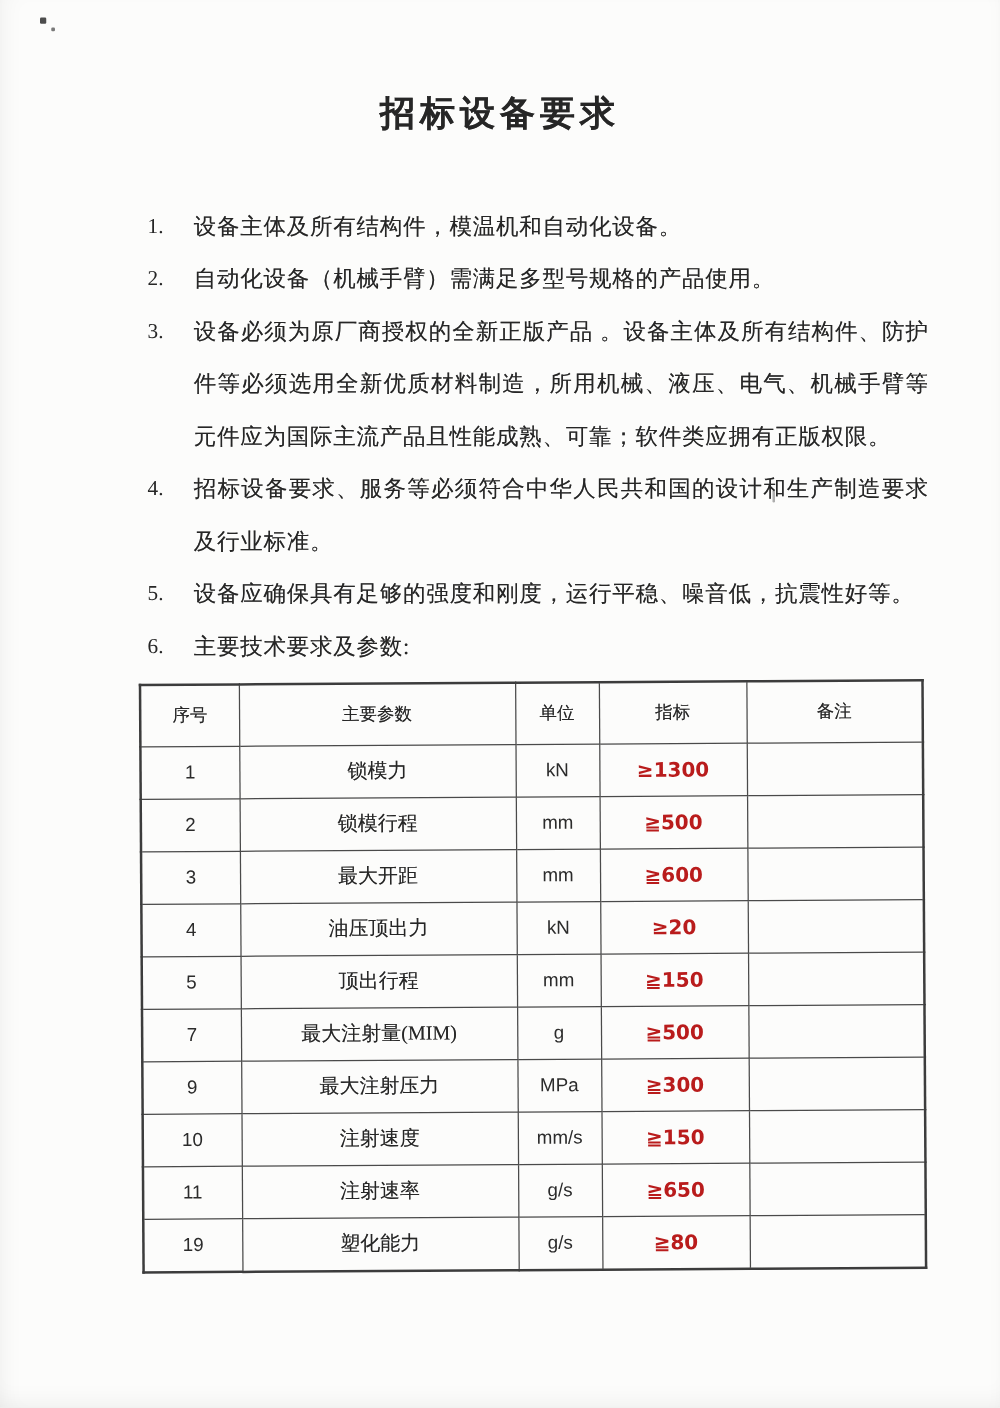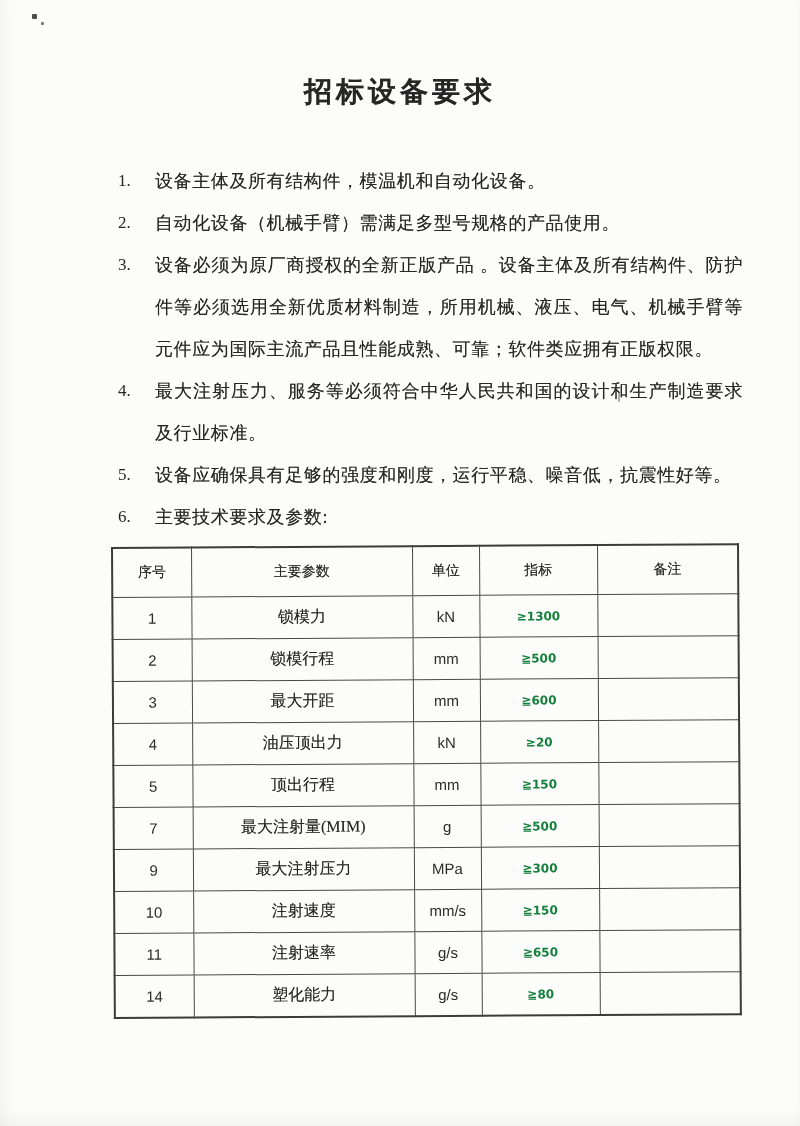--- a/index.html
+++ b/index.html
@@ -83,21 +83,21 @@
   td.cell-no, td.cell-unit {
     font-family: "Liberation Sans", "DejaVu Sans", sans-serif;
     font-size: 15px; color: #2b2b2b;
   }
   td.cell-param {
     font-size: 16px;
     text-shadow: 0 0 0.4px rgba(0,0,0,.4);
   }
   td.cell-value {
     font-family: "DejaVu Sans", "Liberation Sans", sans-serif;
-    font-size: 12px; font-weight: 600; color: #15803d;
+    font-size: 16px; font-weight: 600; color: #b91c1c;
   }
 </style>
 </head>
 <body>
 
 <div class="page">
 
   <span class="speck speck-a"></span>
   <span class="speck speck-b"></span>
   <span class="speck tick"></span>
@@ -112,21 +112,21 @@
     <div class="doc-item single">
       <span class="item-num">2.</span>
       <span class="item-text">自动化设备（机械手臂）需满足多型号规格的产品使用。</span>
     </div>
     <div class="doc-item">
       <span class="item-num">3.</span>
       <span class="item-text">设备必须为原厂商授权的全新正版产品 。设备主体及所有结构件、防护件等必须选用全新优质材料制造，所用机械、液压、电气、机械手臂等元件应为国际主流产品且性能成熟、可靠；软件类应拥有正版权限。</span>
     </div>
     <div class="doc-item">
       <span class="item-num">4.</span>
-      <span class="item-text">最大注射压力、服务等必须符合中华人民共和国的设计和生产制造要求及行业标准。</span>
+      <span class="item-text">招标设备要求、服务等必须符合中华人民共和国的设计和生产制造要求及行业标准。</span>
     </div>
     <div class="doc-item single">
       <span class="item-num">5.</span>
       <span class="item-text">设备应确保具有足够的强度和刚度，运行平稳、噪音低，抗震性好等。</span>
     </div>
     <div class="doc-item single">
       <span class="item-num">6.</span>
       <span class="item-text">主要技术要求及参数:</span>
     </div>
   </div>
@@ -207,21 +207,21 @@
           <td class="cell-remark"></td>
         </tr>
         <tr>
           <td class="cell-no">11</td>
           <td class="cell-param">注射速率</td>
           <td class="cell-unit">g/s</td>
           <td class="cell-value">≧650</td>
           <td class="cell-remark"></td>
         </tr>
         <tr>
-          <td class="cell-no">14</td>
+          <td class="cell-no">19</td>
           <td class="cell-param">塑化能力</td>
           <td class="cell-unit">g/s</td>
           <td class="cell-value">≧80</td>
           <td class="cell-remark"></td>
         </tr>
       </tbody>
     </table>
   </div>
 
 </div>

